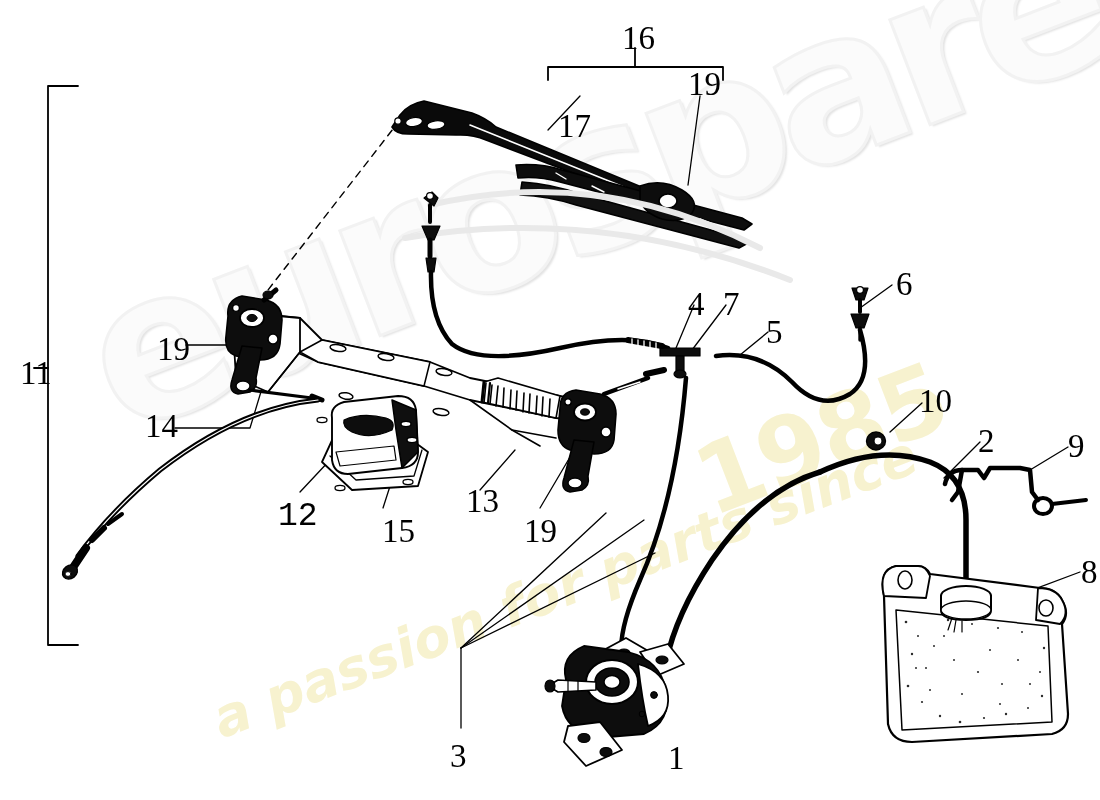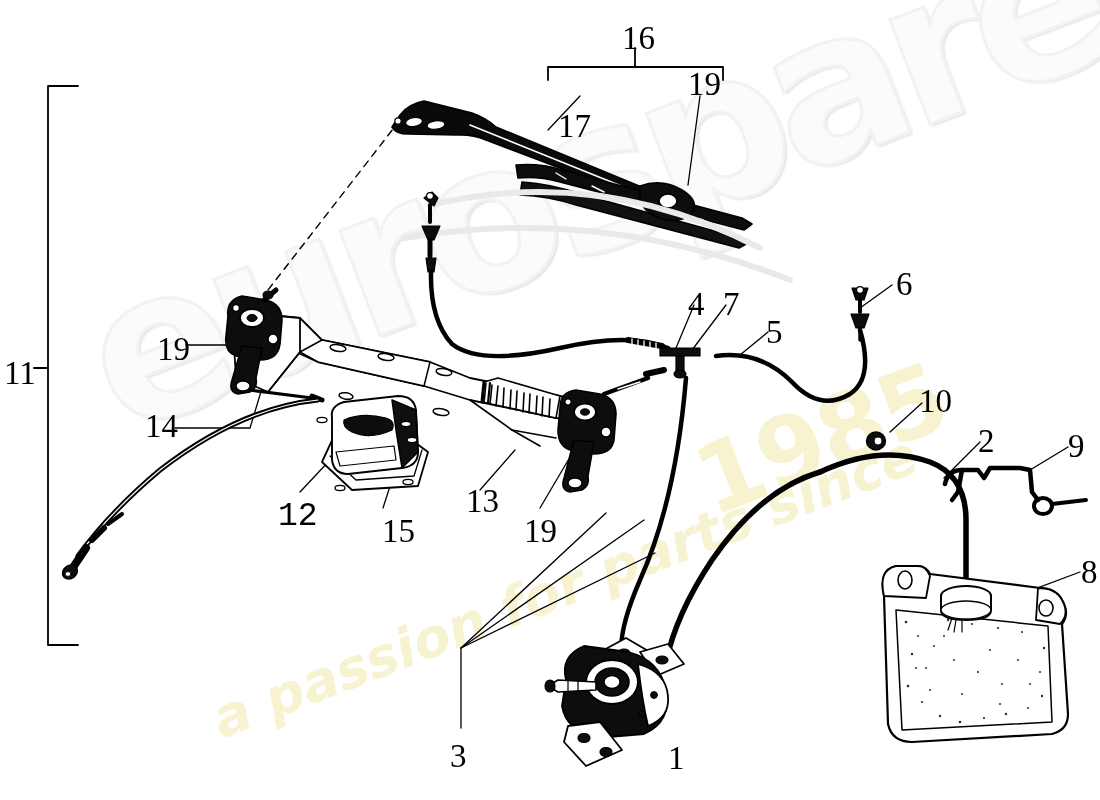--- a/index.html
+++ b/index.html
@@ -355,21 +355,21 @@
         <circle cx="642" cy="714" r="2.8" fill="#0d0d0d" stroke="#000" stroke-width="1"></circle>
 
         <path d="M568 726 L600 722 L622 750 L586 766 L564 742 Z" fill="#fff" stroke="#000" stroke-width="1.8"></path>
         <ellipse cx="584" cy="738" rx="6" ry="4.5" fill="#0d0d0d" stroke="#000" stroke-width="1.2"></ellipse>
         <ellipse cx="606" cy="752" rx="6" ry="4.5" fill="#0d0d0d" stroke="#000" stroke-width="1.2"></ellipse>
       </g>
 
     </g>
   </svg>
 
-  <div class="lbl" style="left:4px;  top:357px;">11</div>
+  <div class="lbl" style="left:20px;  top:357px;">11</div>
   <div class="lbl" style="left:622px;top:22px;">16</div>
   <div class="lbl" style="left:558px;top:68px;margin-top:42px;">17</div>
   <div class="lbl" style="left:688px;top:68px;">19</div>
   <div class="lbl" style="left:157px;top:333px;">19</div>
   <div class="lbl" style="left:145px;top:410px;">14</div>
   <div class="lbl" style="left:278px;top:500px;font-family:Liberation Mono, monospace;">12</div>
   <div class="lbl" style="left:372px;top:515px;margin-left:10px;">15</div>
   <div class="lbl" style="left:466px;top:485px;">13</div>
   <div class="lbl" style="left:524px;top:515px;">19</div>
   <div class="lbl" style="left:688px;top:288px;">4</div>

